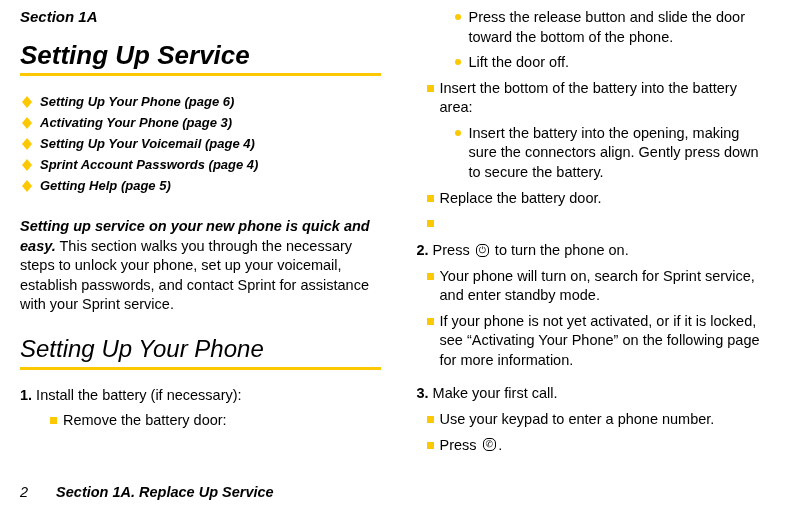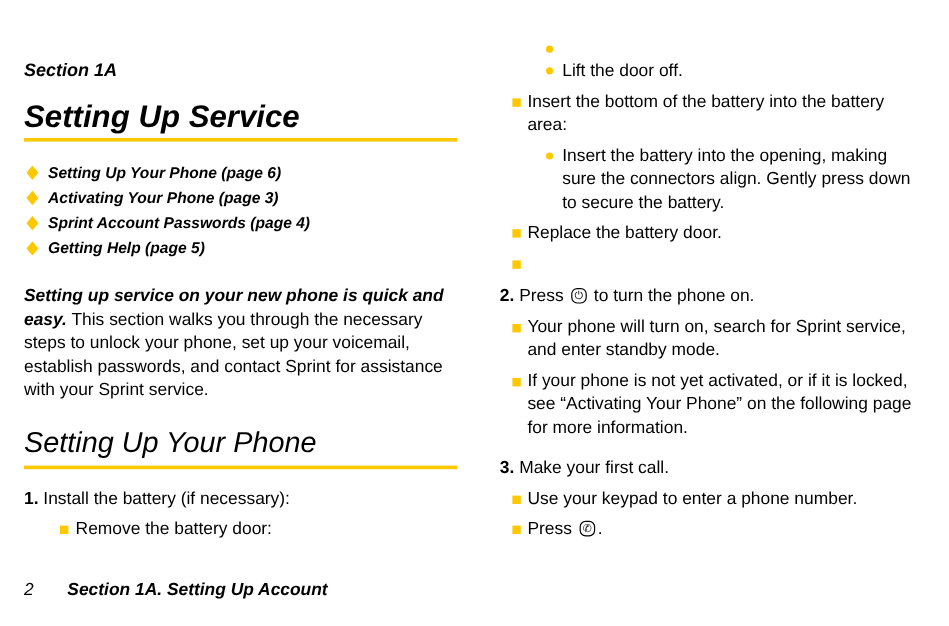--- a/index.html
+++ b/index.html
@@ -13,21 +13,20 @@
       background: #fff;
       font-family: Arial, Helvetica, sans-serif;
       color: #000;
       position: relative;
       padding: 8px 20px 20px 20px;
     }
     .columns {
       display: flex;
       gap: 30px;
       height: 450px;
-      align-items: flex-end;
     }
     .col {
       flex: 1;
       display: flex;
       flex-direction: column;
     }
     .section-label {
       font-style: italic;
       font-weight: bold;
       font-size: 15px;
@@ -181,20 +180,28 @@
             </svg>
           </span>
         <span>Activating Your Phone (page 3)</span>
       </li>
       <li>
         <span class="toc-marker">
             <svg width="10" height="12" viewBox="0 0 10 12">
               <path d="M5 0 L10 6 L5 12 L0 6 Z" fill="#fcc900"></path>
             </svg>
           </span>
+        <span>Setting Up Your Voicemail (page 4)</span>
+      </li>
+      <li>
+        <span class="toc-marker">
+            <svg width="10" height="12" viewBox="0 0 10 12">
+              <path d="M5 0 L10 6 L5 12 L0 6 Z" fill="#fcc900"></path>
+            </svg>
+          </span>
         <span>Sprint Account Passwords (page 4)</span>
       </li>
       <li>
         <span class="toc-marker">
             <svg width="10" height="12" viewBox="0 0 10 12">
               <path d="M5 0 L10 6 L5 12 L0 6 Z" fill="#fcc900"></path>
             </svg>
           </span>
         <span>Getting Help (page 5)</span>
       </li>
@@ -212,20 +219,21 @@
     </div>
     <div class="sub">
       <span class="sq"></span>
       <span>Remove the battery door:</span>
     </div>
   </div>
 
   <div class="col">
     <div class="sub2">
       <span class="dot"></span>
+      <span>Press the release button and slide the door toward the bottom of the phone.</span>
     </div>
     <div class="sub2">
       <span class="dot"></span>
       <span>Lift the door off.</span>
     </div>
 
     <div class="sub" style="padding-left:16px;">
       <span class="sq"></span>
       <span>Insert the bottom of the battery into the battery area:</span>
     </div>
@@ -264,14 +272,14 @@
     <div class="sub" style="padding-left:16px;">
       <span class="sq"></span>
       <span>
         <span>Press </span><span class="key-icon">✆</span><span>.</span>
       </span>
     </div>
   </div>
 </div>
 
 <div class="footer">
-  <span class="footer-page">2</span><span>Section 1A. Setting Up Account</span>
+  <span class="footer-page">2</span><span>Section 1A. Replace Up Service</span>
 </div>
 
 </body></html>

